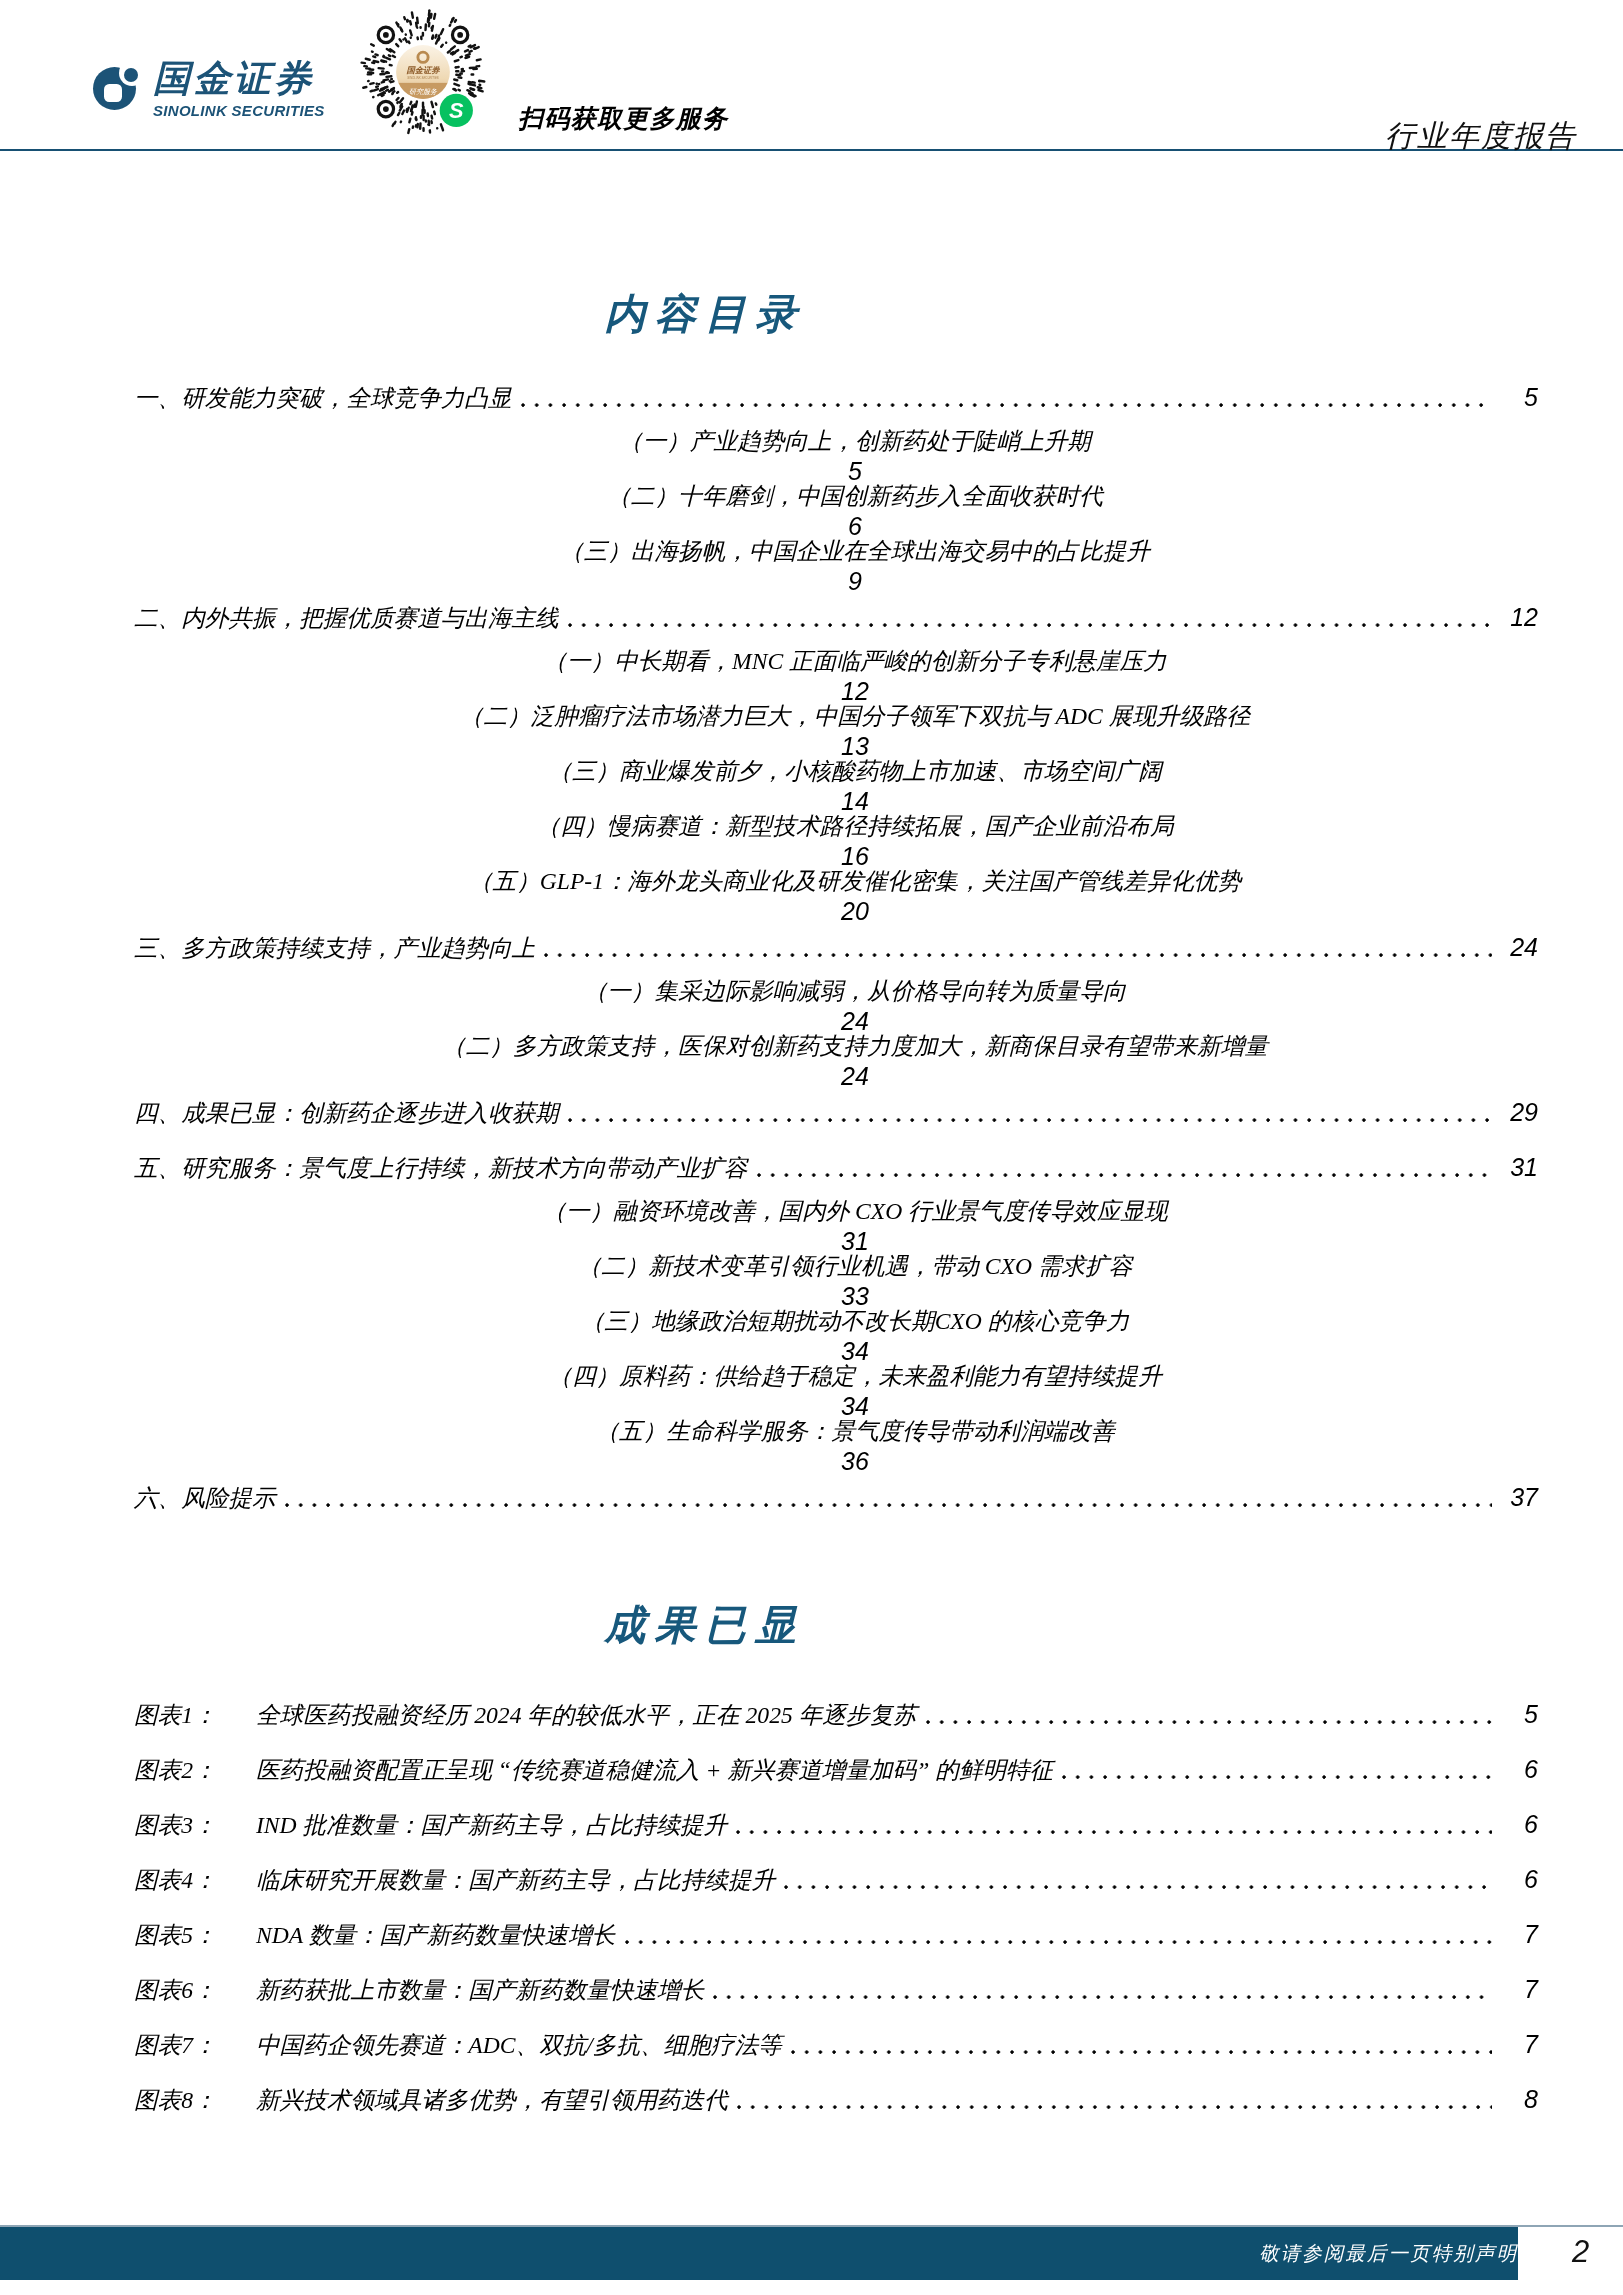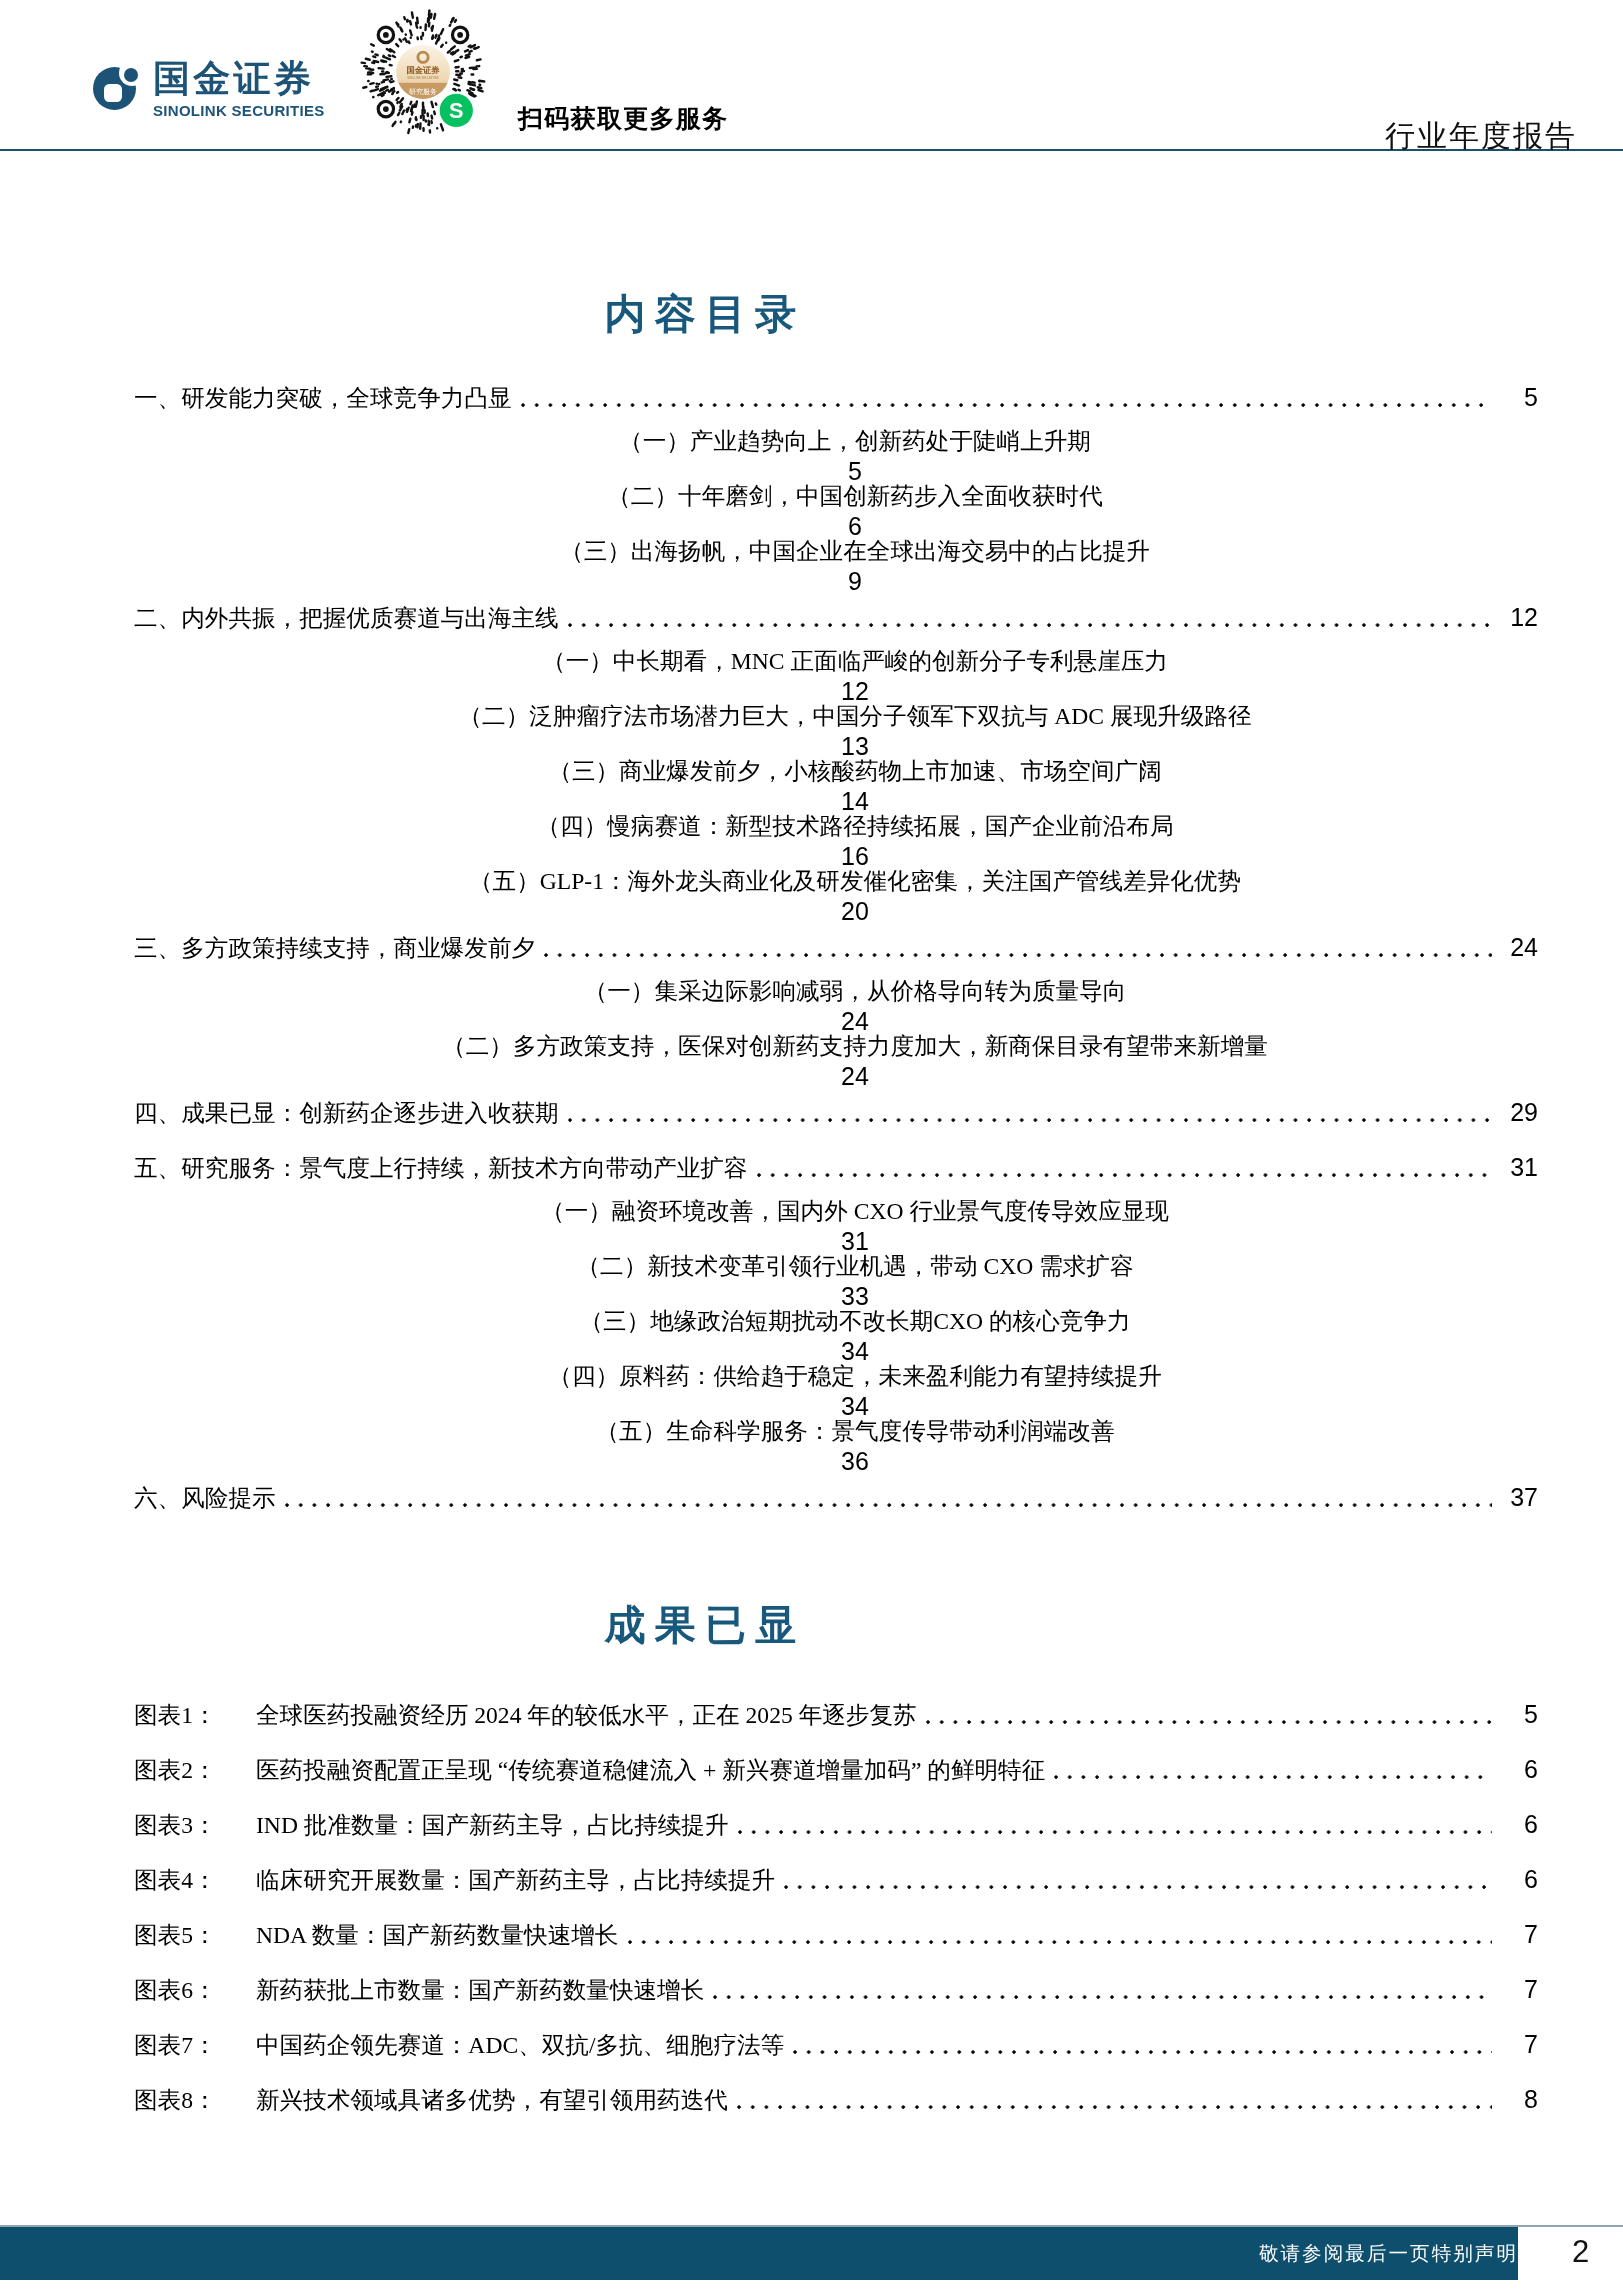--- a/index.html
+++ b/index.html
@@ -1,17 +1,17 @@
 <!DOCTYPE html>
 <html style="font-size:10.5px"><head>
 <meta charset="utf-8">
 <style>
   html,body{margin:0;padding:0;background:#fff;}
   .page{position:relative;width:1623px;height:2295px;background:#fff;overflow:hidden;
-        font-family:"Liberation Serif","DejaVu Serif",serif;color:#000;}
+        font-family:"Liberation Serif","DejaVu Serif",serif;color:#000;font-style:italic;}
 
   
   .header{position:absolute;top:0;left:0;width:1623px;height:149px;background:#fff;
           border-bottom:2.6px solid #175073;}
   .logo{position:absolute;left:93px;top:60px;display:flex;gap:13px;align-items:flex-start;}
   .logo-mark{position:relative;width:47px;height:54px;}
   .logo-circle{position:absolute;left:0;top:6.5px;width:43px;height:43px;border-radius:50%;background:#1C5377;}
   .logo-bite{position:absolute;left:26px;top:0;width:26px;height:26px;border-radius:50%;background:#fff;}
   .logo-dot{position:absolute;left:31px;top:7.9px;width:14.4px;height:14.4px;border-radius:50%;background:#1C5377;}
   .logo-square{position:absolute;left:10.5px;top:23.6px;width:18.3px;height:18.3px;border-radius:5.2px;background:#fff;}
@@ -375,21 +375,21 @@
     <span class="pagenum">16</span>
   </div>
 
   <div class="toc-row lvl2">
     <span class="row-label">（五）GLP-1：海外龙头商业化及研发催化密集，关注国产管线差异化优势</span>
     <span class="dots"></span>
     <span class="pagenum">20</span>
   </div>
 
   <div class="toc-row lvl1">
-    <span class="row-label">三、多方政策持续支持，商业爆发前夕</span>
+    <span class="row-label">三、多方政策持续支持，产业趋势向上</span>
     <span class="dots"></span>
     <span class="pagenum">24</span>
   </div>
 
   <div class="toc-row lvl2">
     <span class="row-label">（一）集采边际影响减弱，从价格导向转为质量导向</span>
     <span class="dots"></span>
     <span class="pagenum">24</span>
   </div>
 

